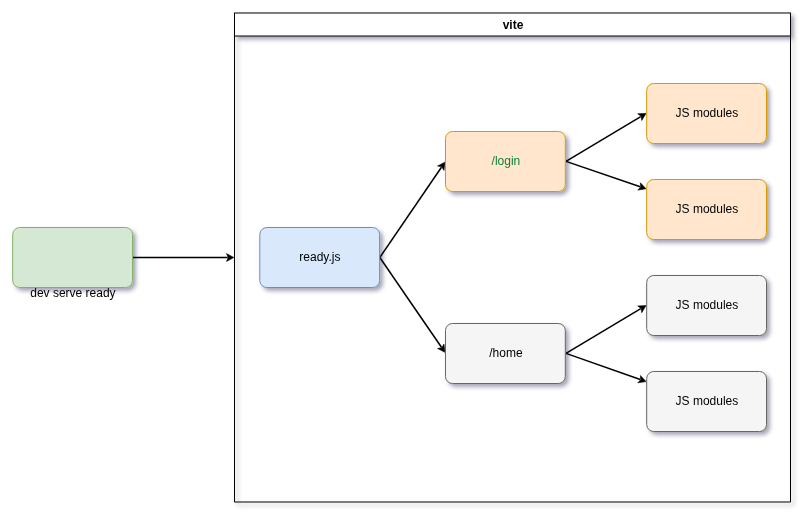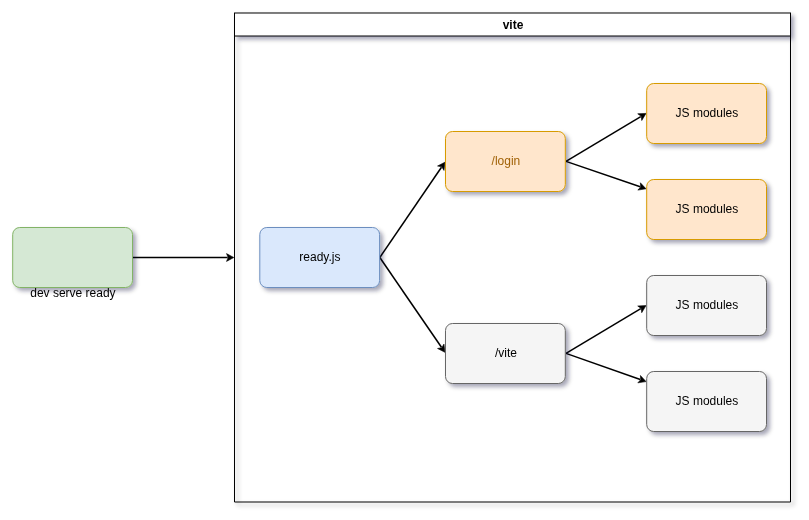--- a/index.html
+++ b/index.html
@@ -89,20 +89,20 @@
       <rect class="node-shape" data-node="5" x="646.7" y="179.5" width="119.8" height="60" rx="7" ry="7" fill="#ffe6cc" stroke="#d79b00" stroke-width="1" filter="url(#node-shadow)"></rect>
       <rect class="node-shape" data-node="6" x="646.7" y="275.5" width="119.8" height="60" rx="7" ry="7" fill="#f5f5f5" stroke="#666666" stroke-width="1" filter="url(#node-shadow)"></rect>
       <rect class="node-shape" data-node="7" x="646.7" y="371.5" width="119.8" height="60" rx="7" ry="7" fill="#f5f5f5" stroke="#666666" stroke-width="1" filter="url(#node-shadow)"></rect>
     </g>
   </svg>
 
   <div class="label bold" id="container-label" style="left: 234.5px; top: 13px; width: 556px; height: 23px;">vite</div>
 
   <div class="label" data-node="0" style="left: 12.7px; top: 227.5px; width: 119.8px; height: 60px; color: rgb(0, 0, 0); margin-top: 36px;">dev serve ready</div>
   <div class="label" data-node="1" style="left: 259.8px; top: 227.5px; width: 119.8px; height: 60px; color: rgb(0, 0, 0);">ready.js</div>
-  <div class="label" data-node="2" style="left: 445.5px; top: 131.5px; width: 119.8px; height: 60px; color: #a16207;">/login</div>
-  <div class="label" data-node="3" style="left: 445.5px; top: 323.5px; width: 119.8px; height: 60px; color: rgb(0, 0, 0);">/vite</div>
+  <div class="label" data-node="2" style="left: 445.5px; top: 131.5px; width: 119.8px; height: 60px; color: #15803d;">/login</div>
+  <div class="label" data-node="3" style="left: 445.5px; top: 323.5px; width: 119.8px; height: 60px; color: rgb(0, 0, 0);">/home</div>
   <div class="label" data-node="4" style="left: 646.7px; top: 83.5px; width: 119.8px; height: 60px; color: rgb(0, 0, 0);">JS modules</div>
   <div class="label" data-node="5" style="left: 646.7px; top: 179.5px; width: 119.8px; height: 60px; color: rgb(0, 0, 0);">JS modules</div>
   <div class="label" data-node="6" style="left: 646.7px; top: 275.5px; width: 119.8px; height: 60px; color: rgb(0, 0, 0);">JS modules</div>
   <div class="label" data-node="7" style="left: 646.7px; top: 371.5px; width: 119.8px; height: 60px; color: rgb(0, 0, 0);">JS modules</div>
 
 </div>
 
 </body></html>

